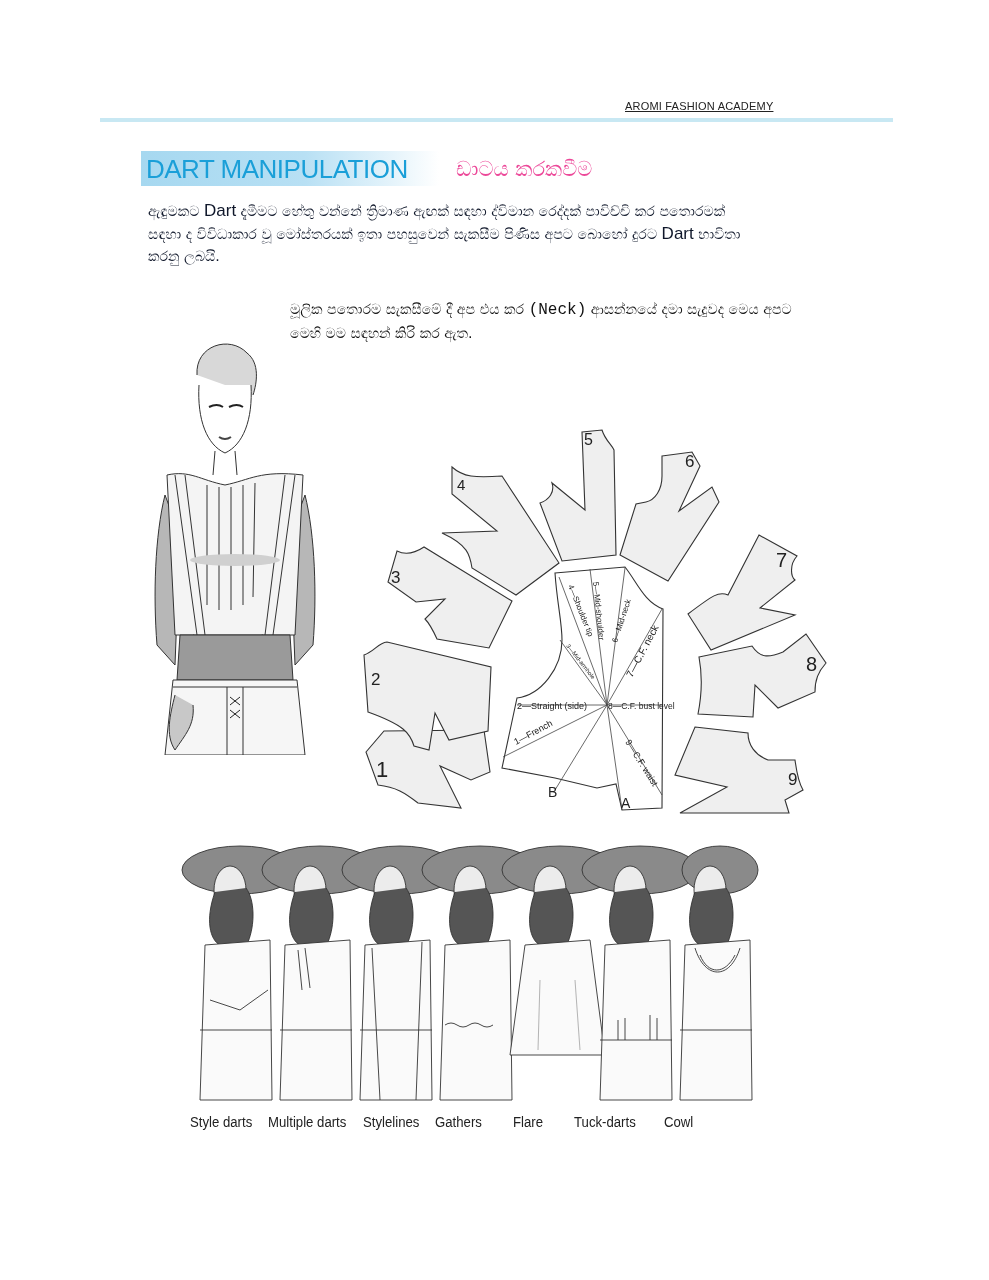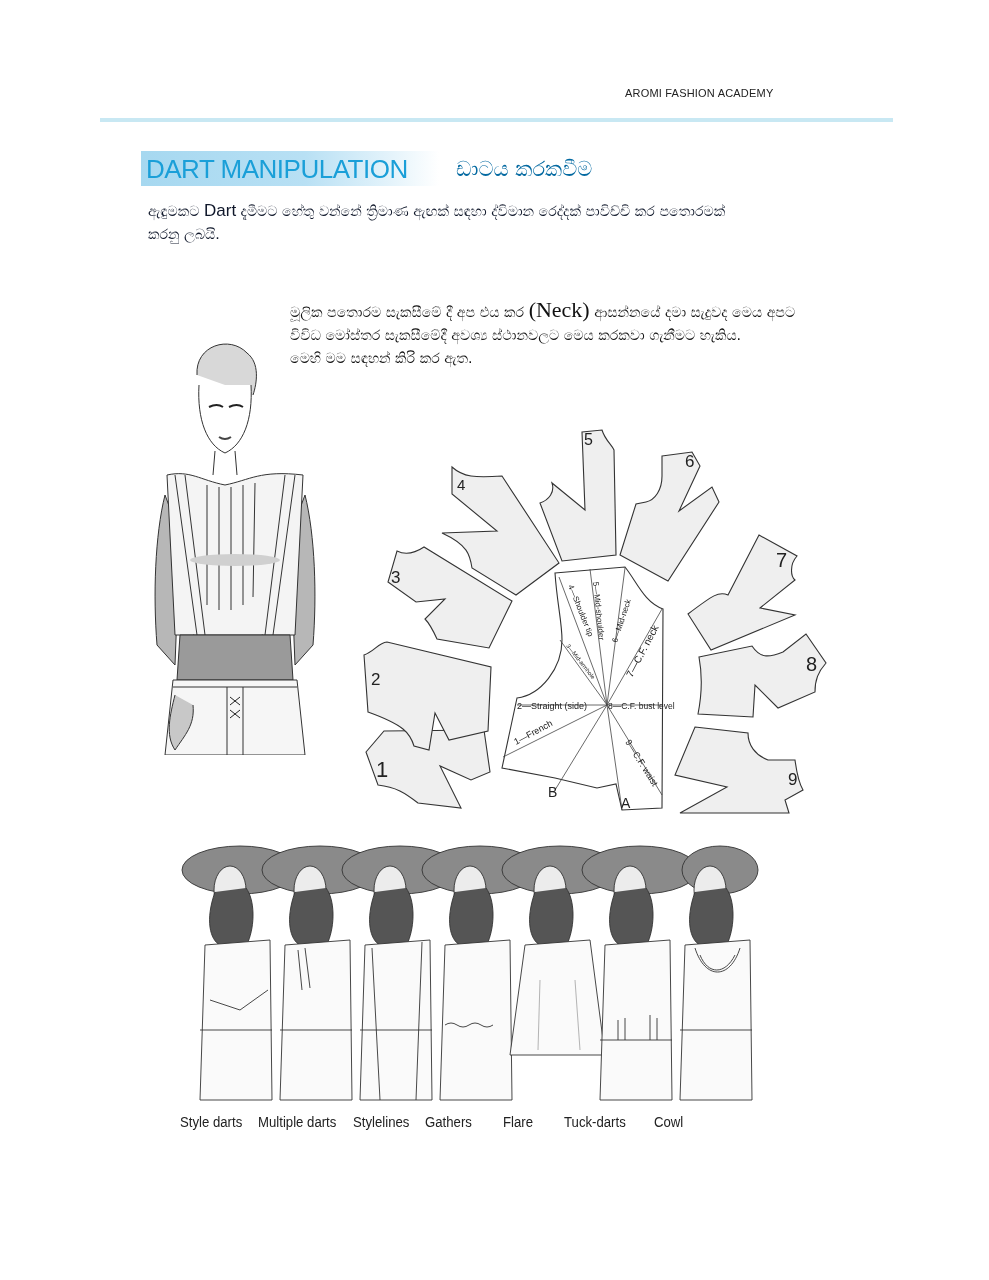--- a/index.html
+++ b/index.html
@@ -1,62 +1,62 @@
 <!DOCTYPE html>
 <html><head>
   <meta charset="utf-8">
   <style>
     html, body { margin: 0; padding: 0; background: #ffffff; }
     body { width: 989px; height: 1280px; position: relative; overflow: hidden;
            font-family: "DejaVu Sans", "Liberation Sans", sans-serif; color: #111; }
     .abs { position: absolute; }
 
-    .academy { left: 625px; top: 87px; font-size: 11px; letter-spacing: 0.2px; color: #222;
-               font-family: "Liberation Sans", sans-serif; }
+    .academy { left: 625px; top: 100px; font-size: 11px; letter-spacing: 0.2px; color: #222;
+               font-family: "Liberation Sans", sans-serif; text-decoration: underline; }
     .rule { left: 100px; top: 118px; width: 793px; height: 4px; background: #c8e8f3; }
 
     .title-banner { left: 141px; top: 151px; width: 298px; height: 35px;
                     background: linear-gradient(90deg, #a6d8f0 0%, #b8e0f4 55%, #e6f4fb 85%, #ffffff 100%); }
     .title-en { left: 146px; top: 152px; font-size: 26px; color: #1a9fd8; letter-spacing: -0.5px;
                 font-family: "Liberation Sans", sans-serif; line-height: 34px; }
-    .title-si { left: 456px; top: 155px; font-size: 21px; color: #0369a1; line-height: 28px; }
+    .title-si { left: 456px; top: 155px; font-size: 21px; color: #ec4899; line-height: 28px; }
 
     .intro { left: 148px; top: 200px; width: 720px; font-size: 14.2px; line-height: 22.5px; color: #0f172a; }
     .intro .en { font-family: "Liberation Sans", sans-serif; font-size: 17px; }
 
     .para2 { left: 290px; top: 298px; width: 585px; font-size: 14.2px; line-height: 23px; color: #111; }
     .para2 .en { font-family: "Liberation Sans", sans-serif; font-size: 17px; }
-    .para2 .enserif { font-family: Liberation Serif, serif; font-size: 22px; }
+    .para2 .enserif { font-family: Liberation Mono, monospace; font-size: 16px; }
 
     .figure-left { left: 135px; top: 335px; width: 200px; height: 420px; }
     .pattern-diagram { left: 350px; top: 425px; width: 490px; height: 395px; }
     .models-figure { left: 160px; top: 830px; width: 600px; height: 280px; }
 
-    .captions { left: 180px; top: 1113px; width: 540px; height: 24px; }
+    .captions { left: 190px; top: 1113px; width: 540px; height: 24px; }
     .cap { position: absolute; top: 0; font-size: 15.5px; color: #222; font-family: "Liberation Sans", sans-serif;
            transform: scaleX(0.85); transform-origin: left top; white-space: nowrap; }
   </style>
 </head>
 <body>
 
 <div class="abs academy">AROMI FASHION ACADEMY</div>
 <div class="abs rule"></div>
 
 <div class="abs title-banner"></div>
 <div class="abs title-en">DART MANIPULATION</div>
 <div class="abs title-si">ඩාටය කරකවීම</div>
 
 <div class="abs intro">
   <div><span>ඇඳුමකට </span><span class="en">Dart</span><span> දැමීමට හේතු වන්නේ  ත්‍රිමාණ ඇඟක් සඳහා  ද්විමාන රෙද්දක් පාවිච්චි කර පතොරමක්</span></div>
+  <div><span>සඳහා ද විවිධාකාර වූ මෝස්තරයක් ඉතා පහසුවෙන් සැකසීම පිණිස අපට බොහෝ දුරට </span><span class="en">Dart</span><span> භාවිතා</span></div>
   <div><span>කරනු ලබයි.</span></div>
 </div>
 
 <div class="abs para2">
   <div><span>මූලික පතොරම සැකසීමේ දී අප එය කර </span><span class="enserif">(Neck)</span><span> ආසන්නයේ දමා සැදුවද මෙය අපට</span></div>
-  <div><span>විවිධ මෝස්තර සැකසීමේදී  අවශ්‍ය  ස්ථානවලට මෙය කරකවා ගැනීමට හැකිය.</span></div>
   <div><span>මෙහි මම සඳහන් කිරි කර ඇත.</span></div>
 </div>
 
 <svg class="abs figure-left" viewBox="0 0 200 420">
   <g fill="none" stroke="#333" stroke-width="1">
 
     <path d="M62 40 C60 10 95 0 112 18 C125 28 122 48 118 60" fill="#d8d8d8"></path>
 
     <path d="M64 50 C62 85 72 110 90 118 C108 110 118 85 116 50" fill="#fff"></path>
     <path d="M74 72 q8 -4 14 0 M94 72 q8 -4 14 0" stroke="#222" stroke-width="2"></path>

